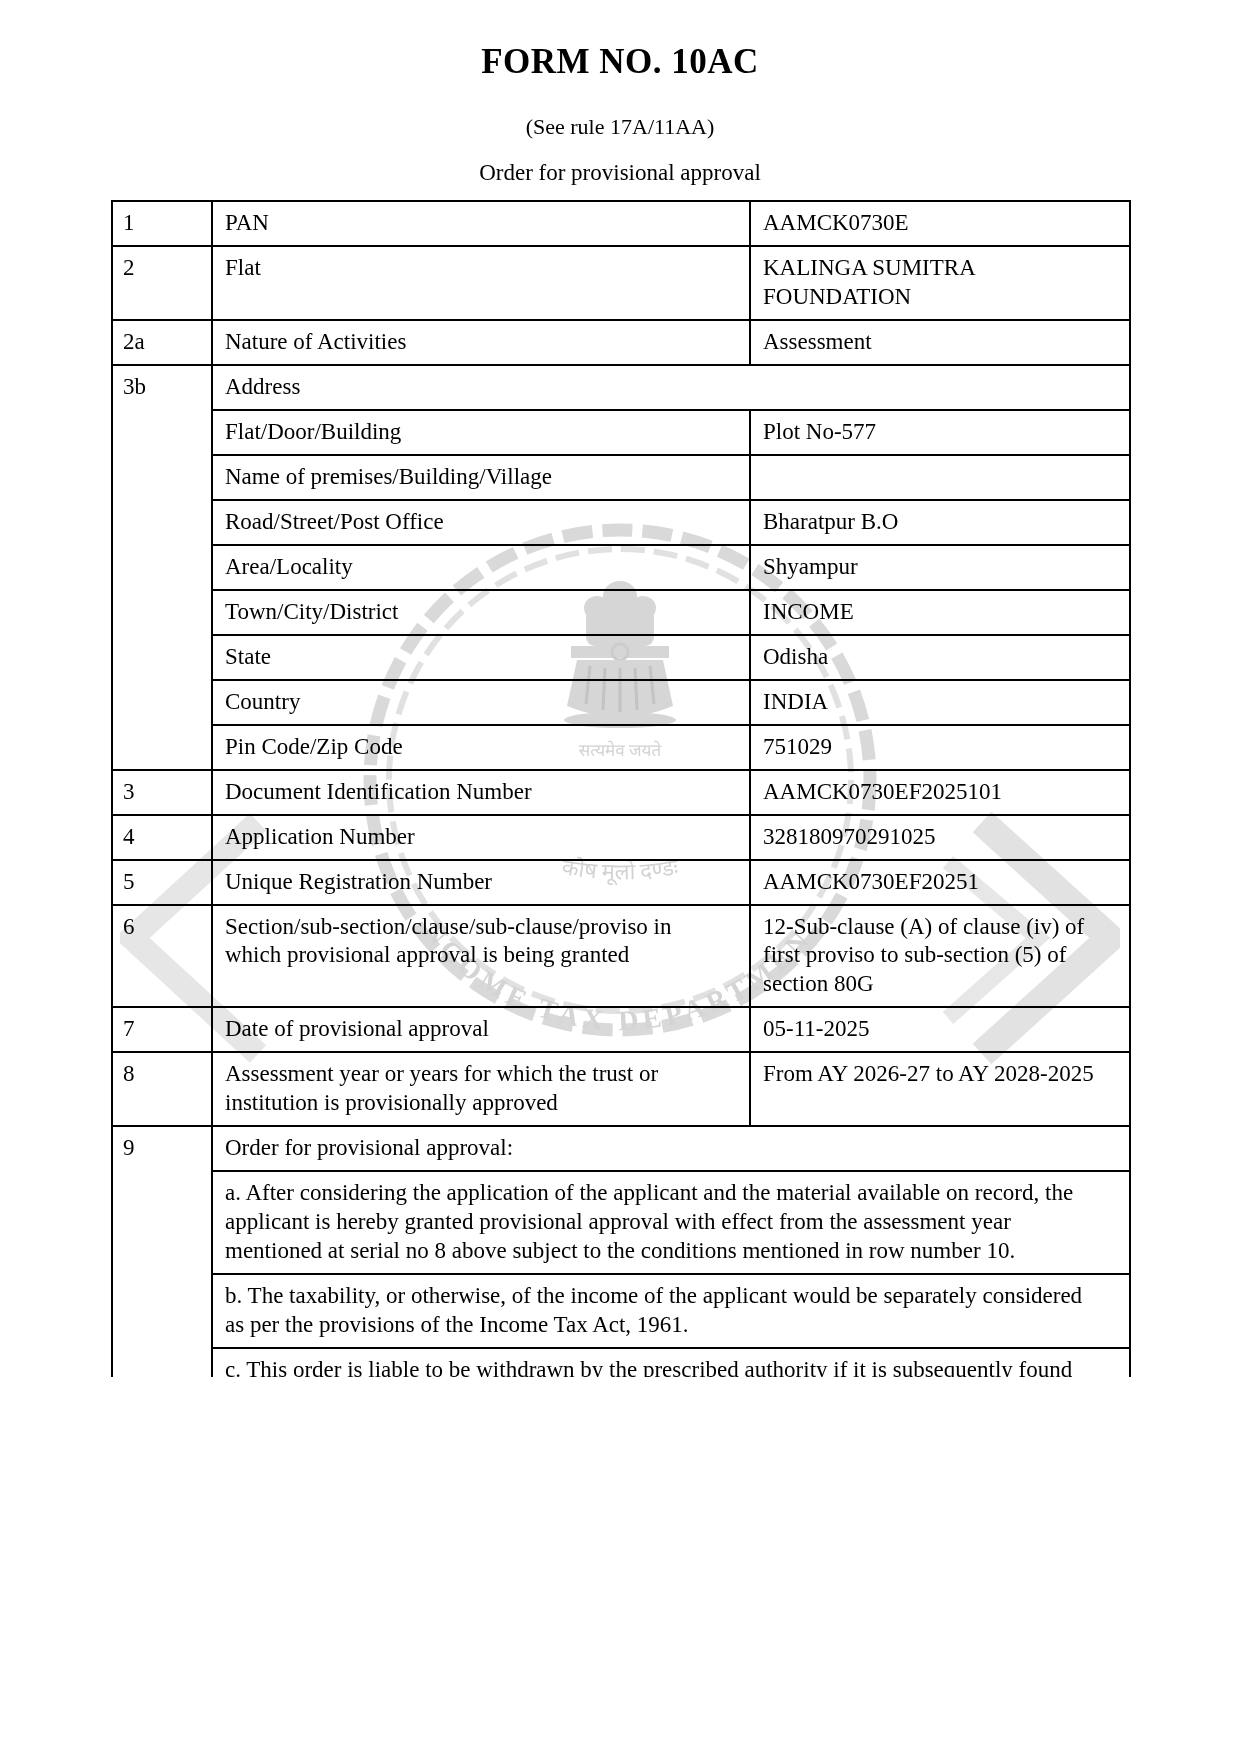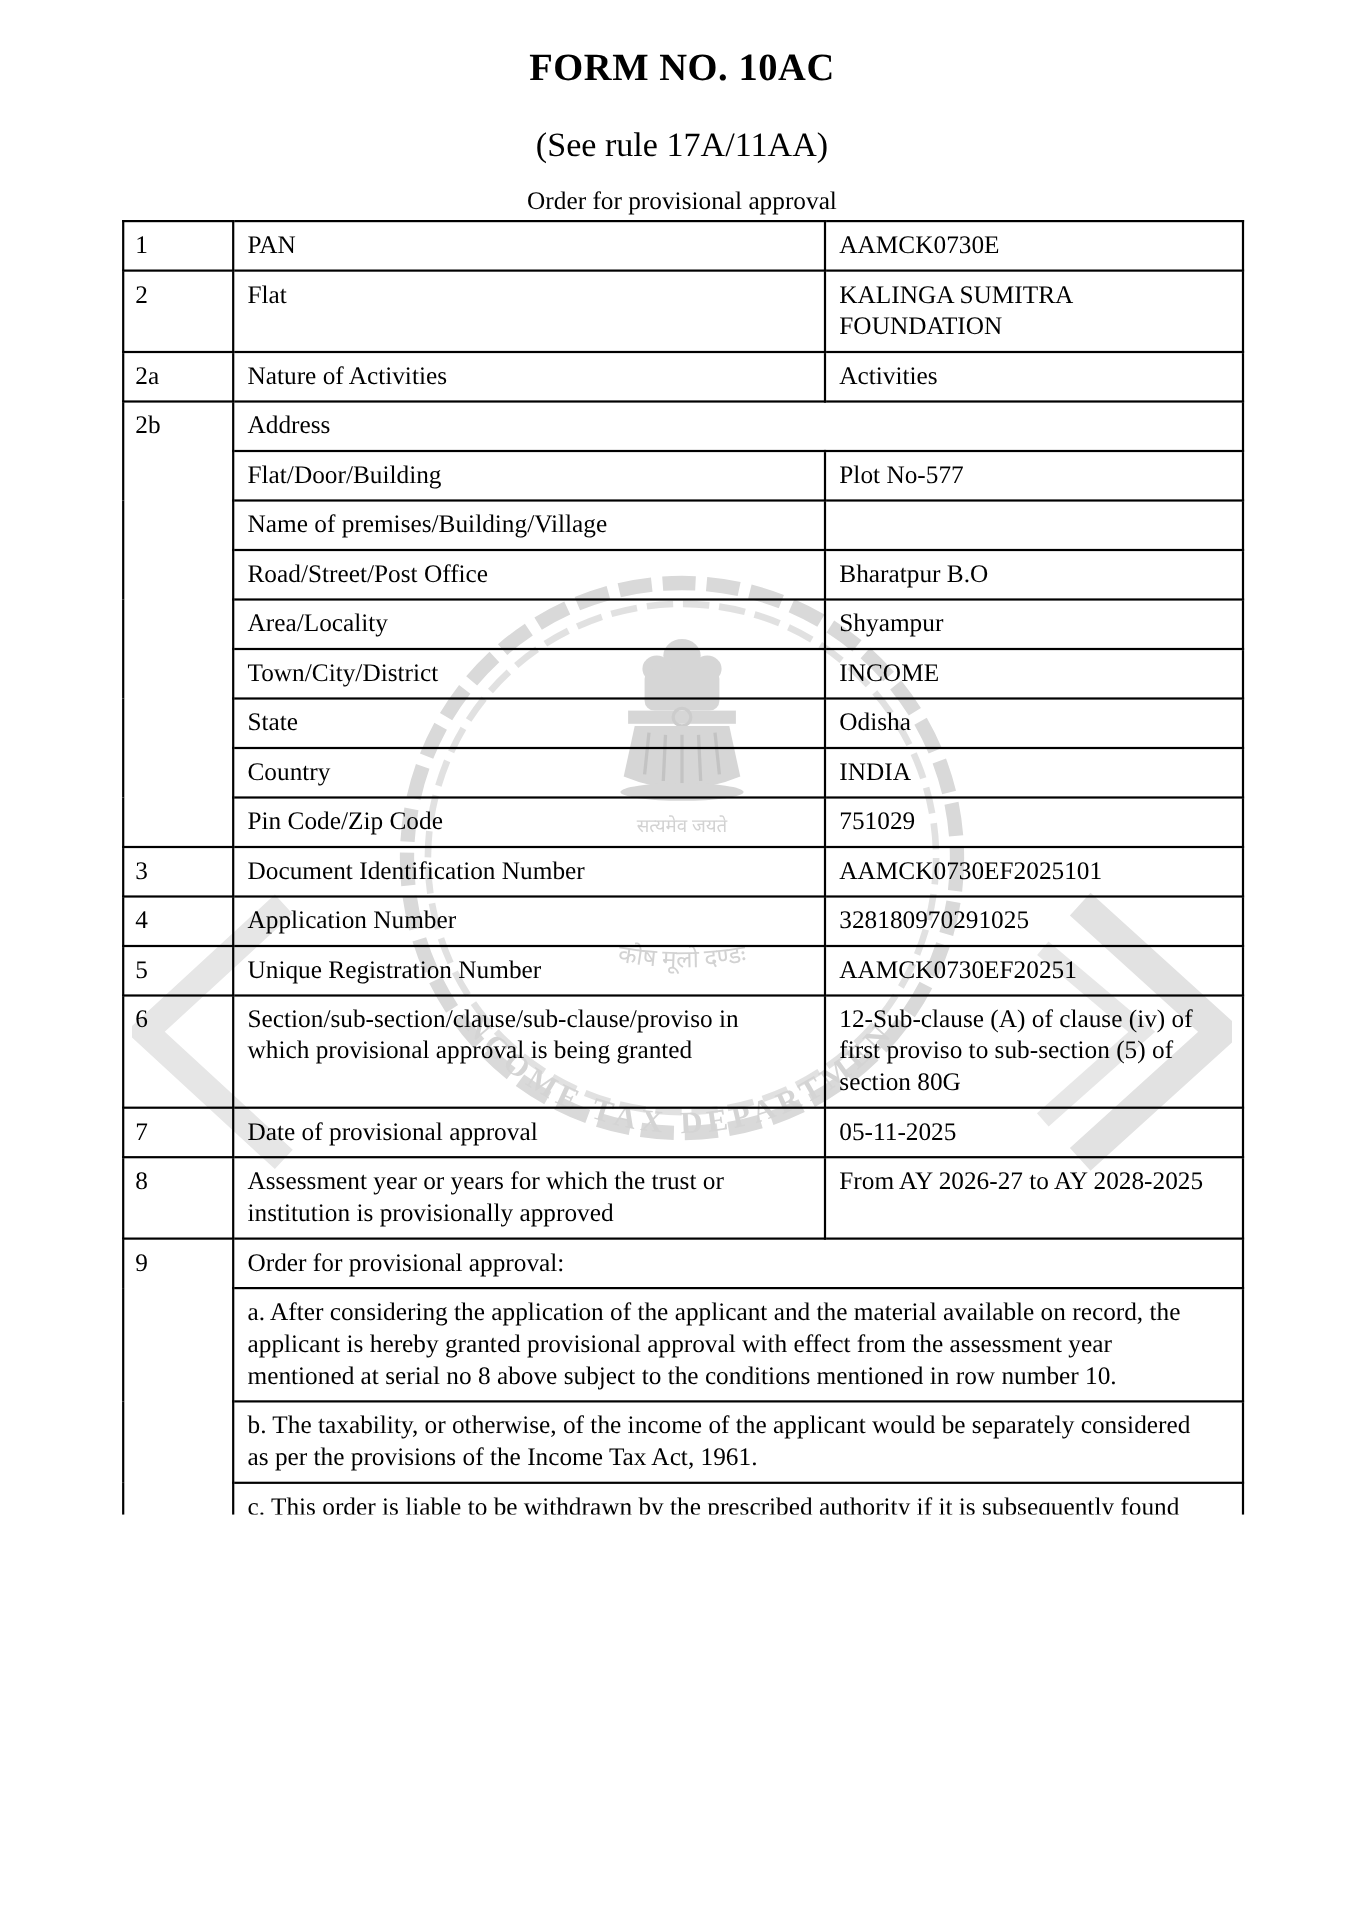--- a/index.html
+++ b/index.html
@@ -6,21 +6,21 @@
   .page{
     position:relative;
     width:1240px;height:1377px;
     background:#ffffff;
     font-family:"Liberation Serif","DejaVu Serif",serif;
     color:#000;
     overflow:hidden;
   }
   .doc-header{position:absolute;top:0;left:0;width:1240px;text-align:center;z-index:2;}
   .doc-title{margin:42px 0 0;font-size:35px;font-weight:bold;letter-spacing:0.5px;}
-  .doc-rule{margin:32px 0 18px;font-size:31px;font-weight:normal;}
+  .doc-rule{margin:32px 0 18px;font-size:22px;font-weight:normal;}
   .doc-subtitle{margin:20px 0 0;font-size:23px;font-weight:normal;}
 
   .watermark{position:absolute;left:120px;top:470px;z-index:0;}
   .wm-text{font-family:"Liberation Serif","DejaVu Serif",serif;}
 
   table.doc-table{
     position:absolute;left:111px;top:200px;width:1018px;
     border-collapse:collapse;table-layout:fixed;
     z-index:1;background:transparent;
   }
@@ -98,24 +98,24 @@
         <td>AAMCK0730E</td>
       </tr>
       <tr>
         <td class="num">2</td>
         <td>Flat</td>
         <td>KALINGA SUMITRA FOUNDATION</td>
       </tr>
       <tr>
         <td class="num">2a</td>
         <td>Nature of Activities</td>
-        <td>Activities</td>
+        <td>Assessment</td>
       </tr>
       <tr>
-        <td class="num" rowspan="9">2b</td>
+        <td class="num" rowspan="9">3b</td>
         <td colspan="2">Address</td>
       </tr>
       <tr>
         <td>Flat/Door/Building</td>
         <td>Plot No-577</td>
       </tr>
       <tr>
         <td>Name of premises/Building/Village</td>
         <td></td>
       </tr>

